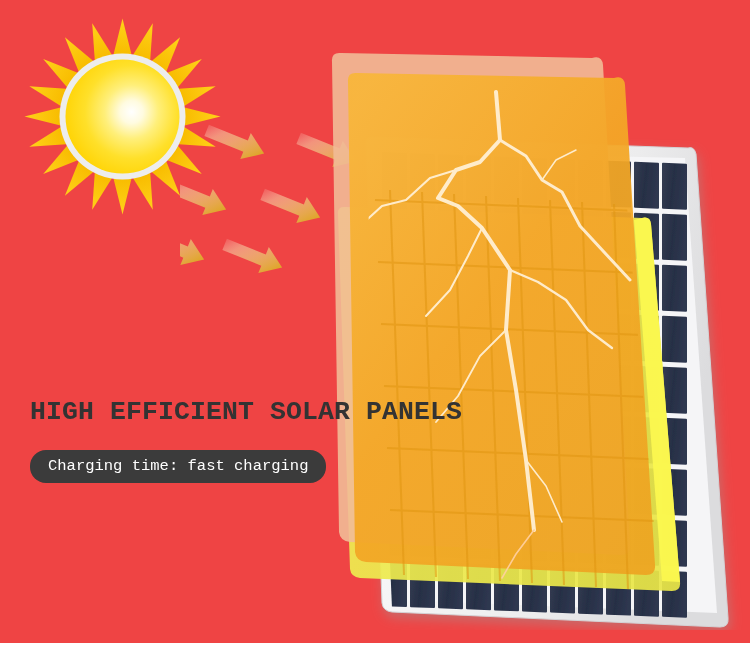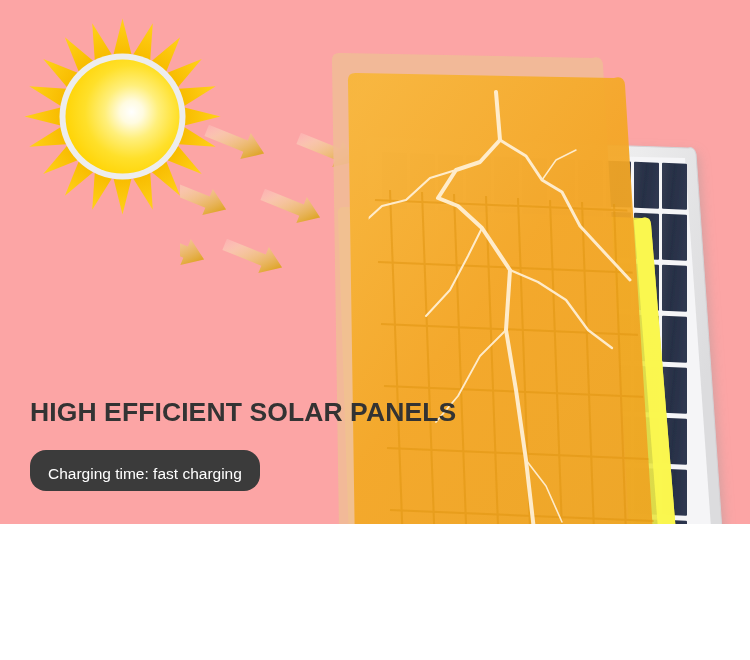--- a/index.html
+++ b/index.html
@@ -5,23 +5,24 @@
 <style>
   html,body{margin:0;padding:0;}
   body{
     width:750px;height:660px;
     background:#ffffff;
     font-family:"Liberation Sans","DejaVu Sans",sans-serif;
     overflow:hidden;
   }
   #stage{
     position:relative;
-    width:750px;height:524px;
-    background:#fca5a5;
+    width:750px;height:660px;
+    background:#ef4444;
     overflow:hidden;
+    font-family:Liberation Mono, monospace;
   }
   
   #bottom-strip{
     position:absolute;left:0;top:643px;width:750px;height:17px;
     background:#ffffff;
   }
 
   
   #sun{
     position:absolute;left:20px;top:14px;width:205px;height:205px;
@@ -58,21 +59,21 @@
     color:#2e2e2e;
     line-height:1.42;
   }
   #body-copy .line{display:block;}
   #badge{
     display:inline-block;
     margin-top:22px;
     background:#3b3b3b;
     color:#ffffff;
     font-size:15.5px;
-    padding:15px 18px 8px 18px;
+    padding:7px 18px 8px 18px;
     border-radius:16px;
     white-space:nowrap;
   }
 </style>
 </head>
 <body>
 
 <div id="stage">
 
   <div id="sun">

